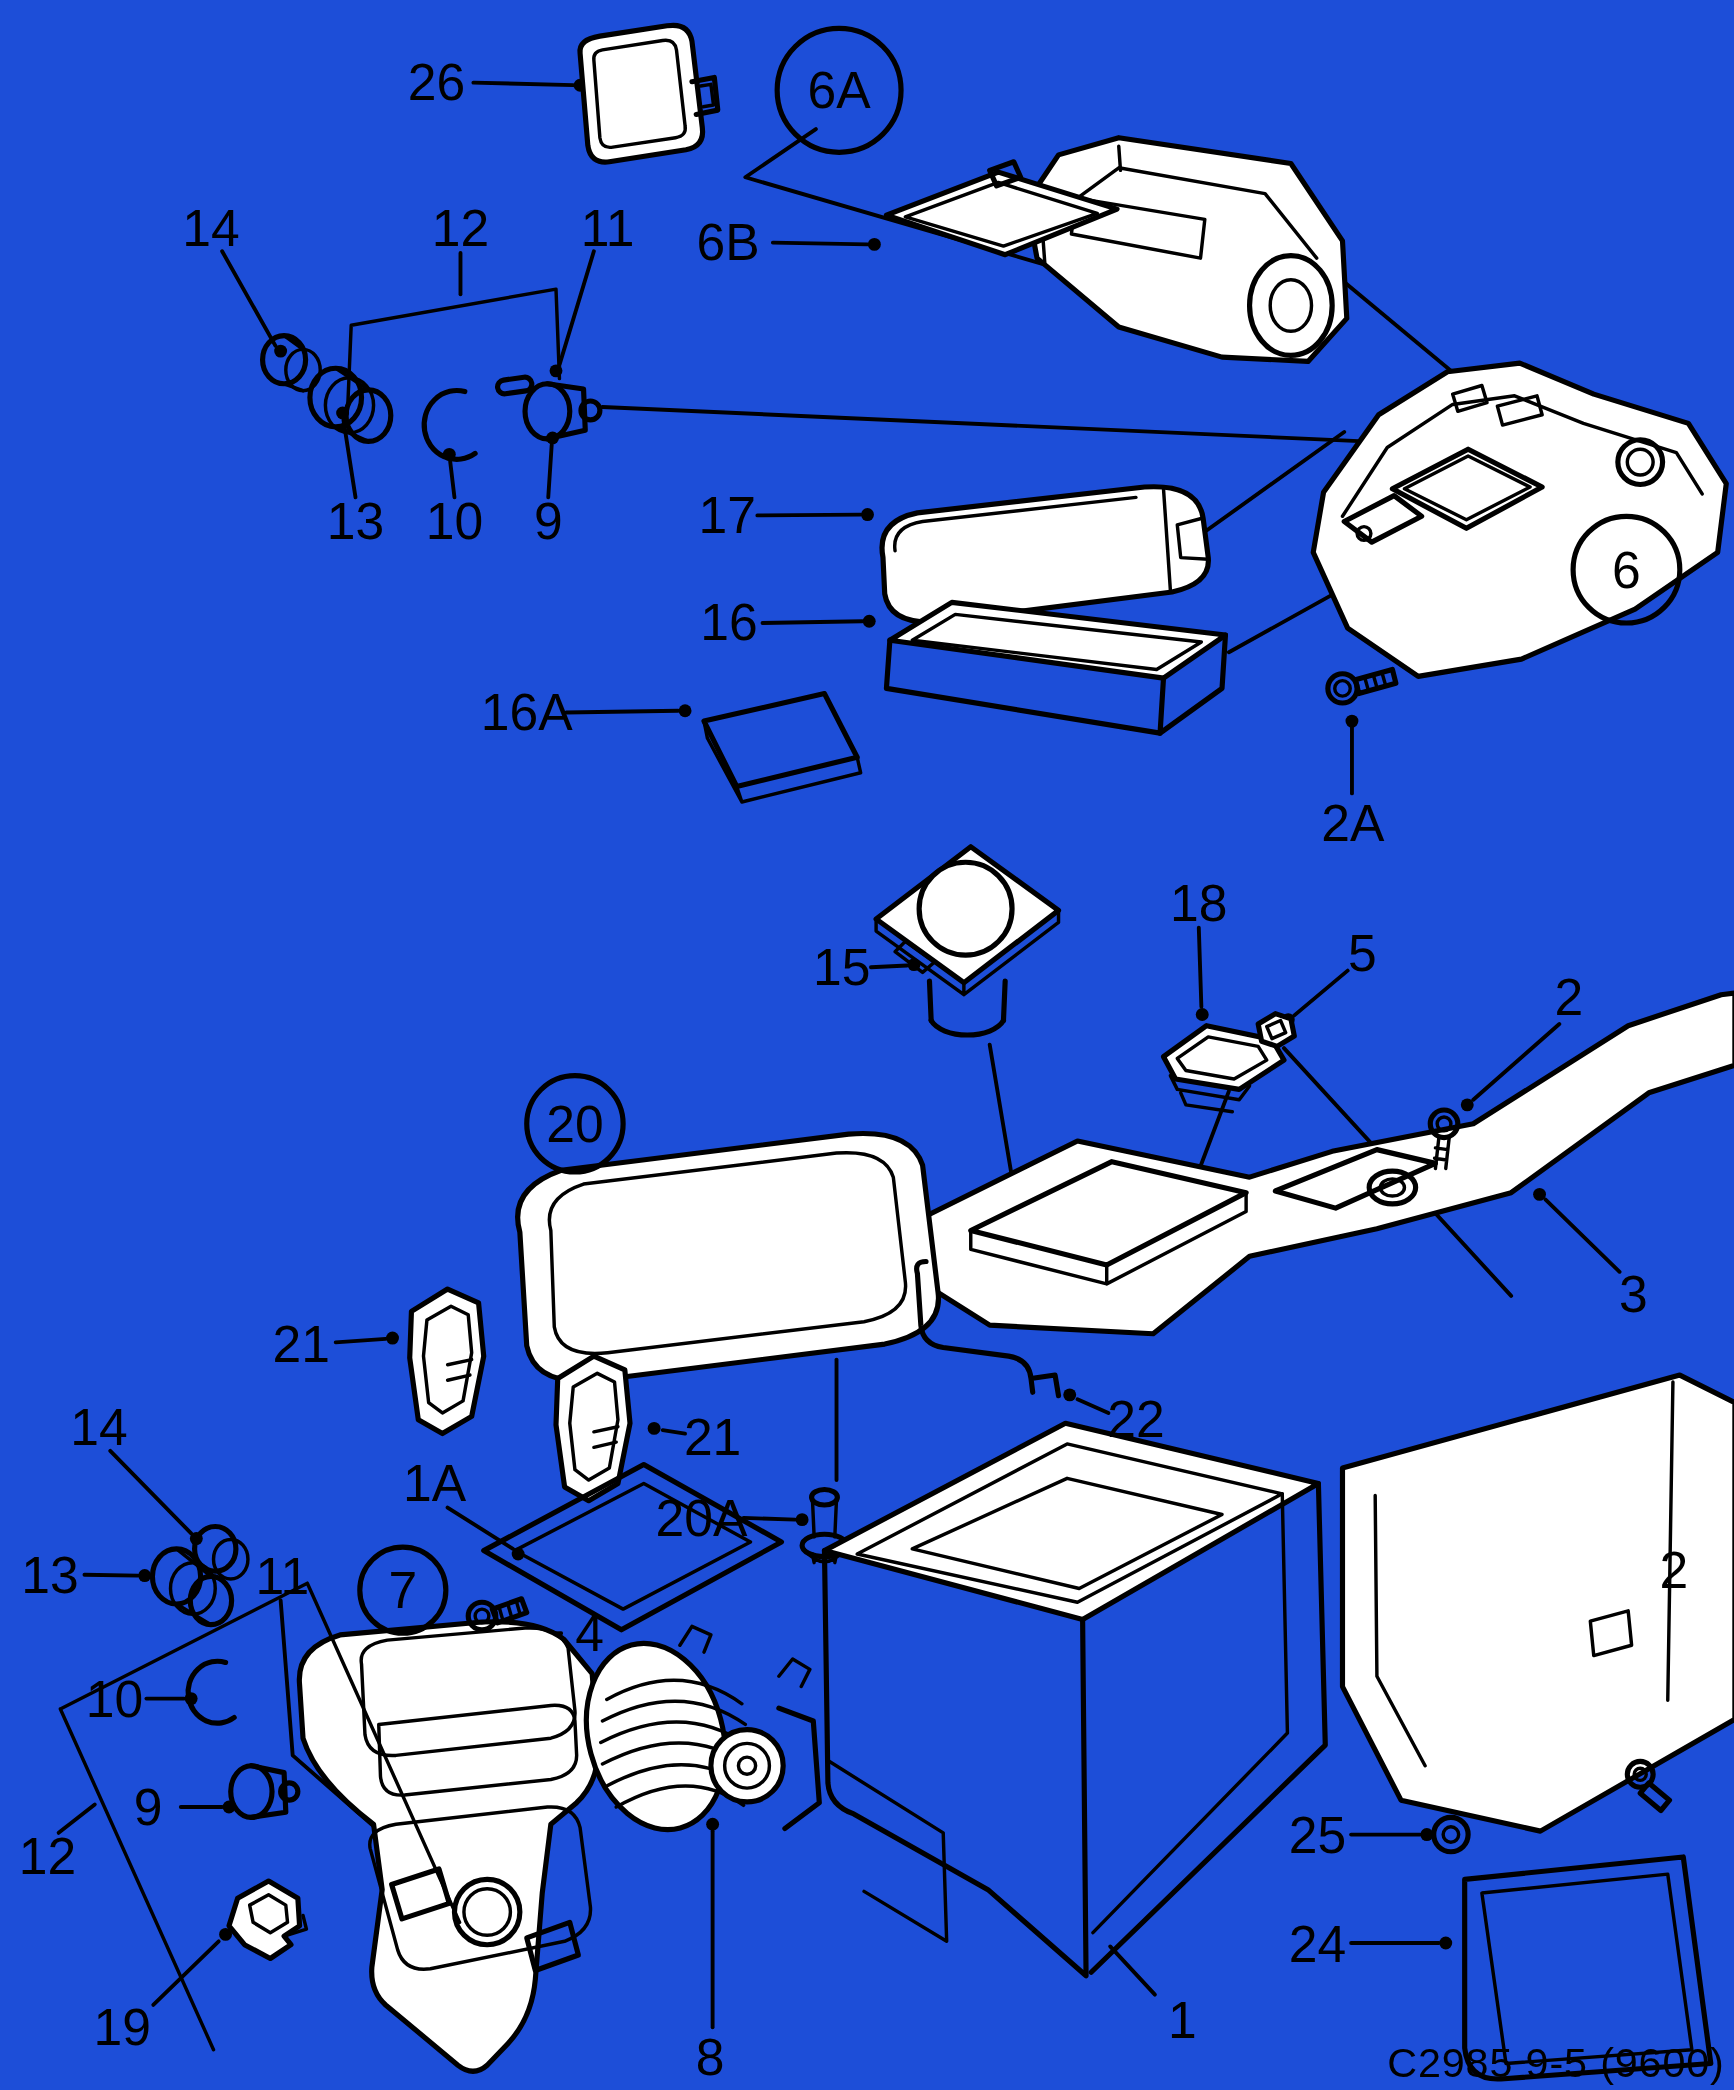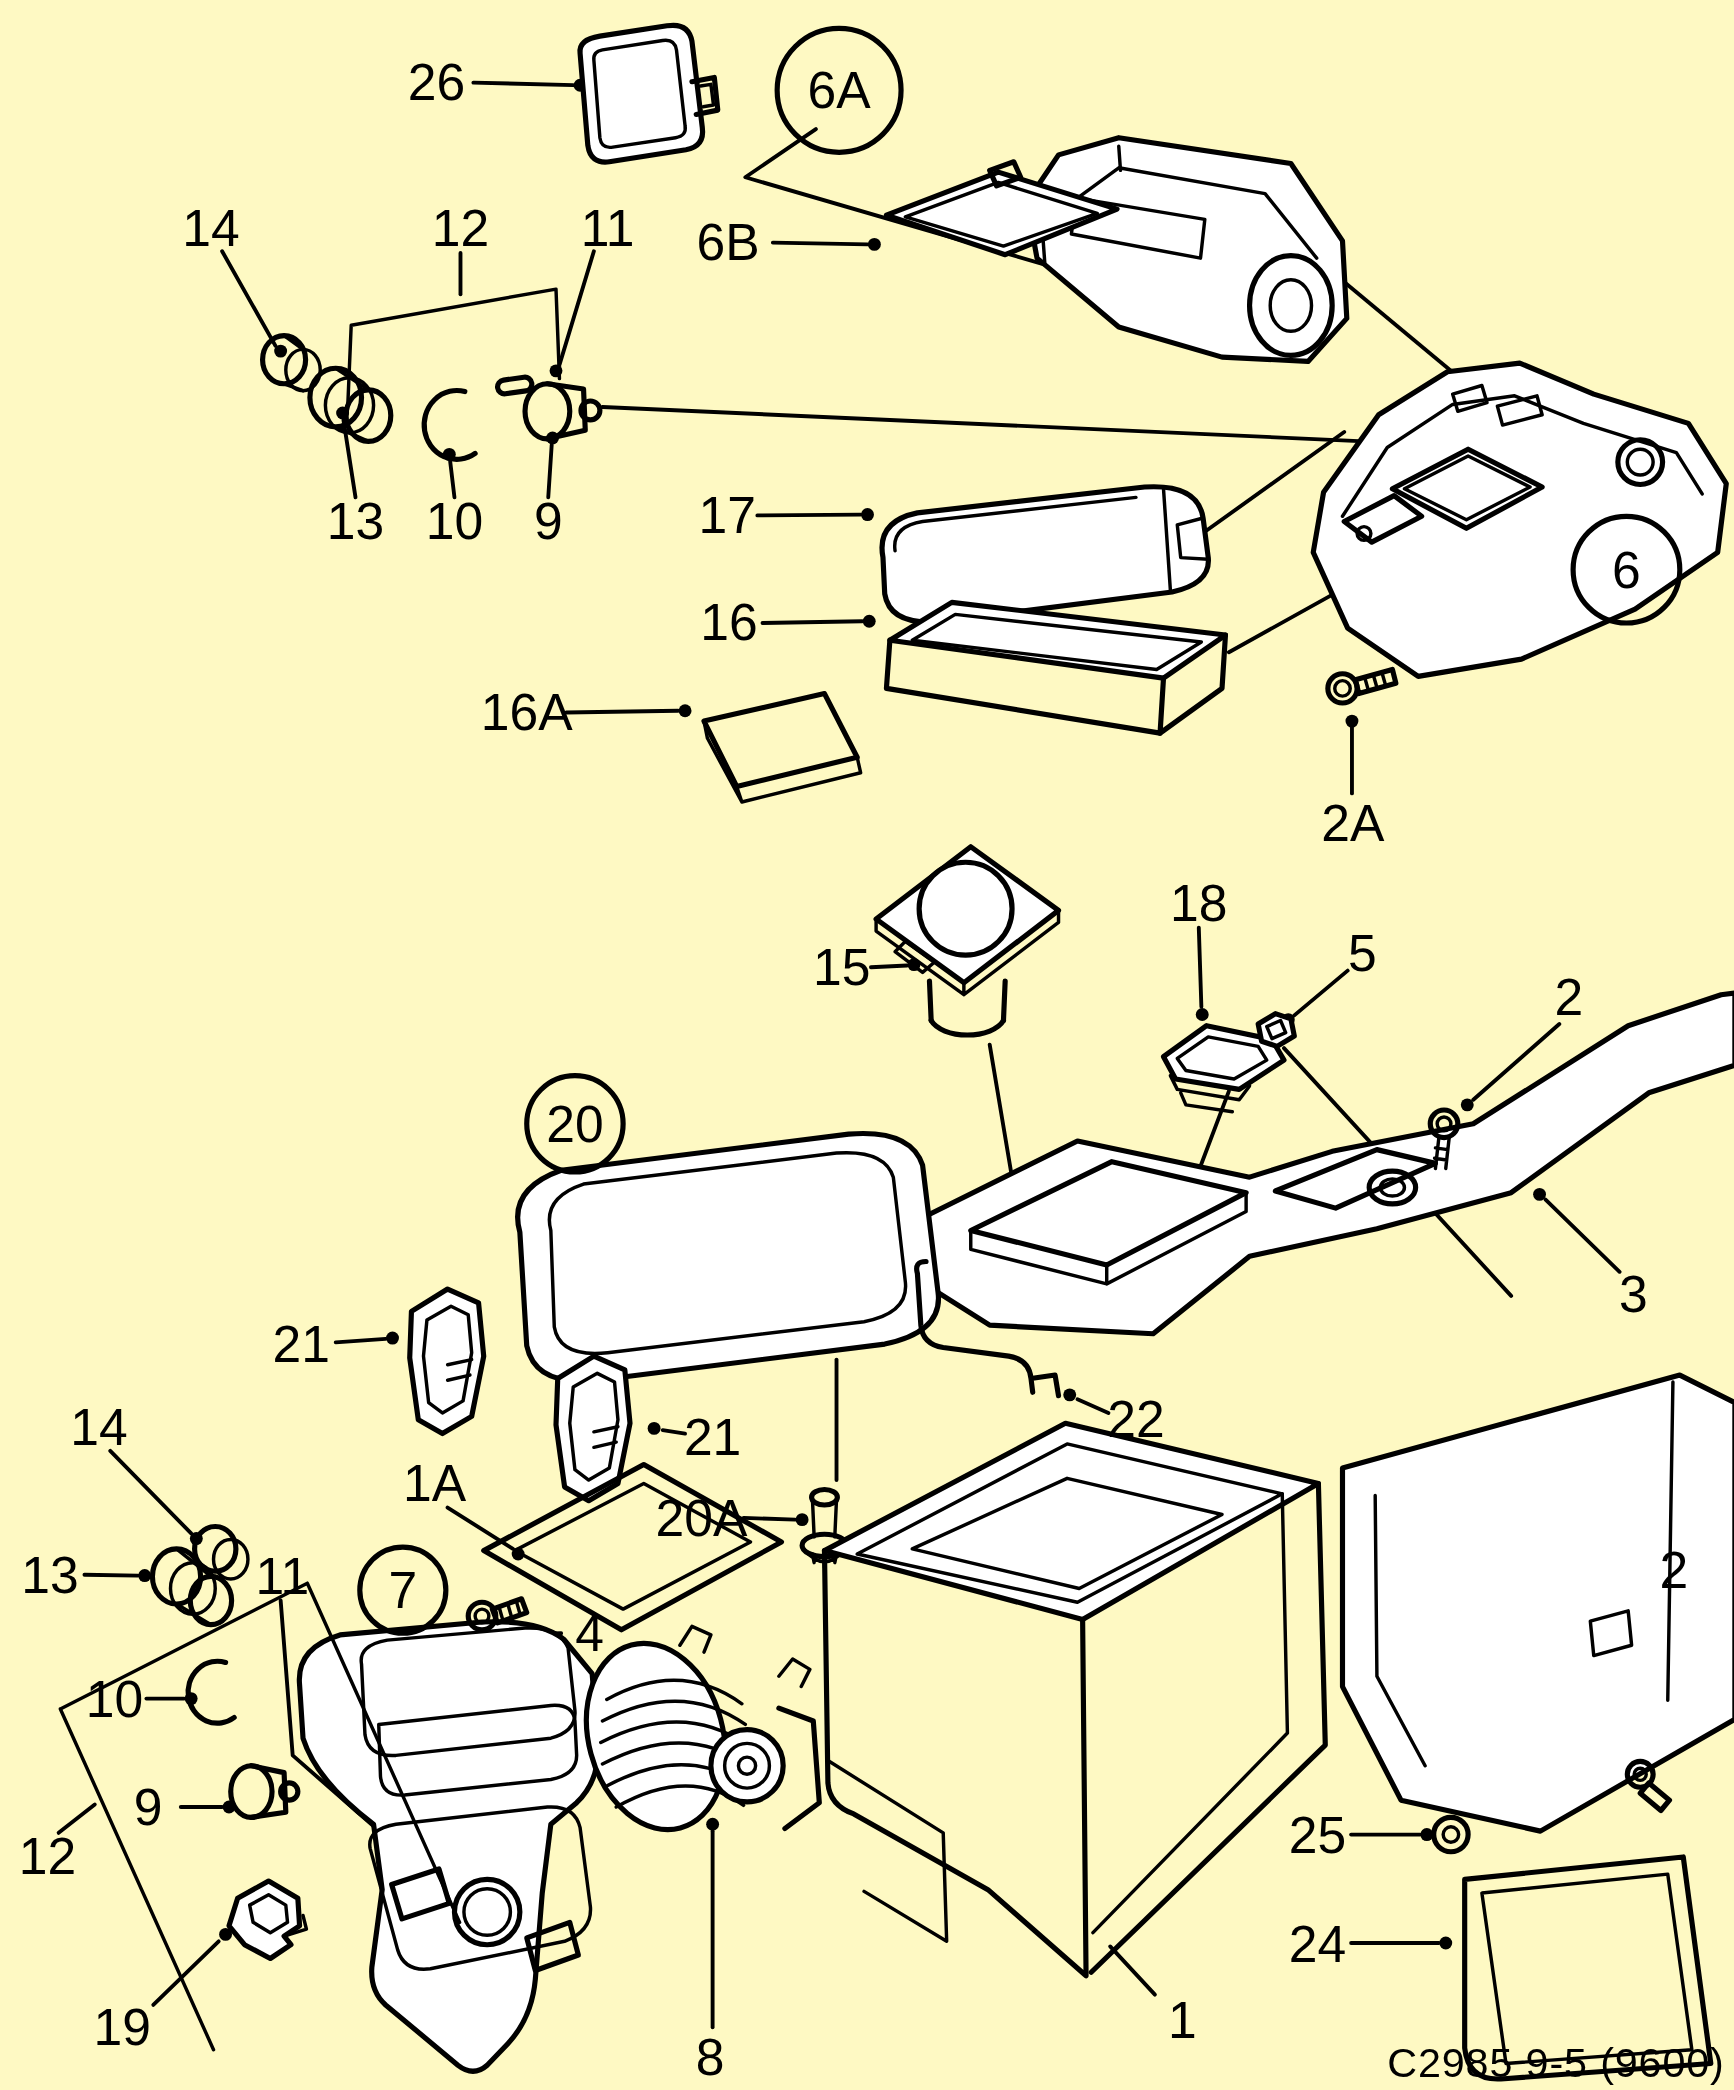--- a/index.html
+++ b/index.html
@@ -1,16 +1,16 @@
 <!DOCTYPE html>
 <html style="font-size:13.8px"><head>
 <meta charset="utf-8">
 <style>
   html,body{margin:0;padding:0;background:#fff;}
-  .page{position:relative;width:1735px;height:2091px;background:#fef9c3;overflow:hidden;
+  .page{position:relative;width:1735px;height:2091px;background:#1d4ed8;overflow:hidden;
         font-family:"Liberation Sans", sans-serif;}
   svg{position:absolute;left:0;top:0;}
   
   .ink path,.ink line,.ink polyline,.ink ellipse,.ink circle,.ink rect{
      stroke:#000;fill:none;stroke-width:6;stroke-linecap:round;stroke-linejoin:round;}
   .ink .thin{stroke-width:4;}
   .ink .leader{stroke-width:4.5;}
   .ink .dot{fill:#000;stroke:none;}
   .ink .wfill{fill:#ffffff;}
   .callout-text{font-family:"Liberation Sans", sans-serif;font-size:60px;fill:#000;}

